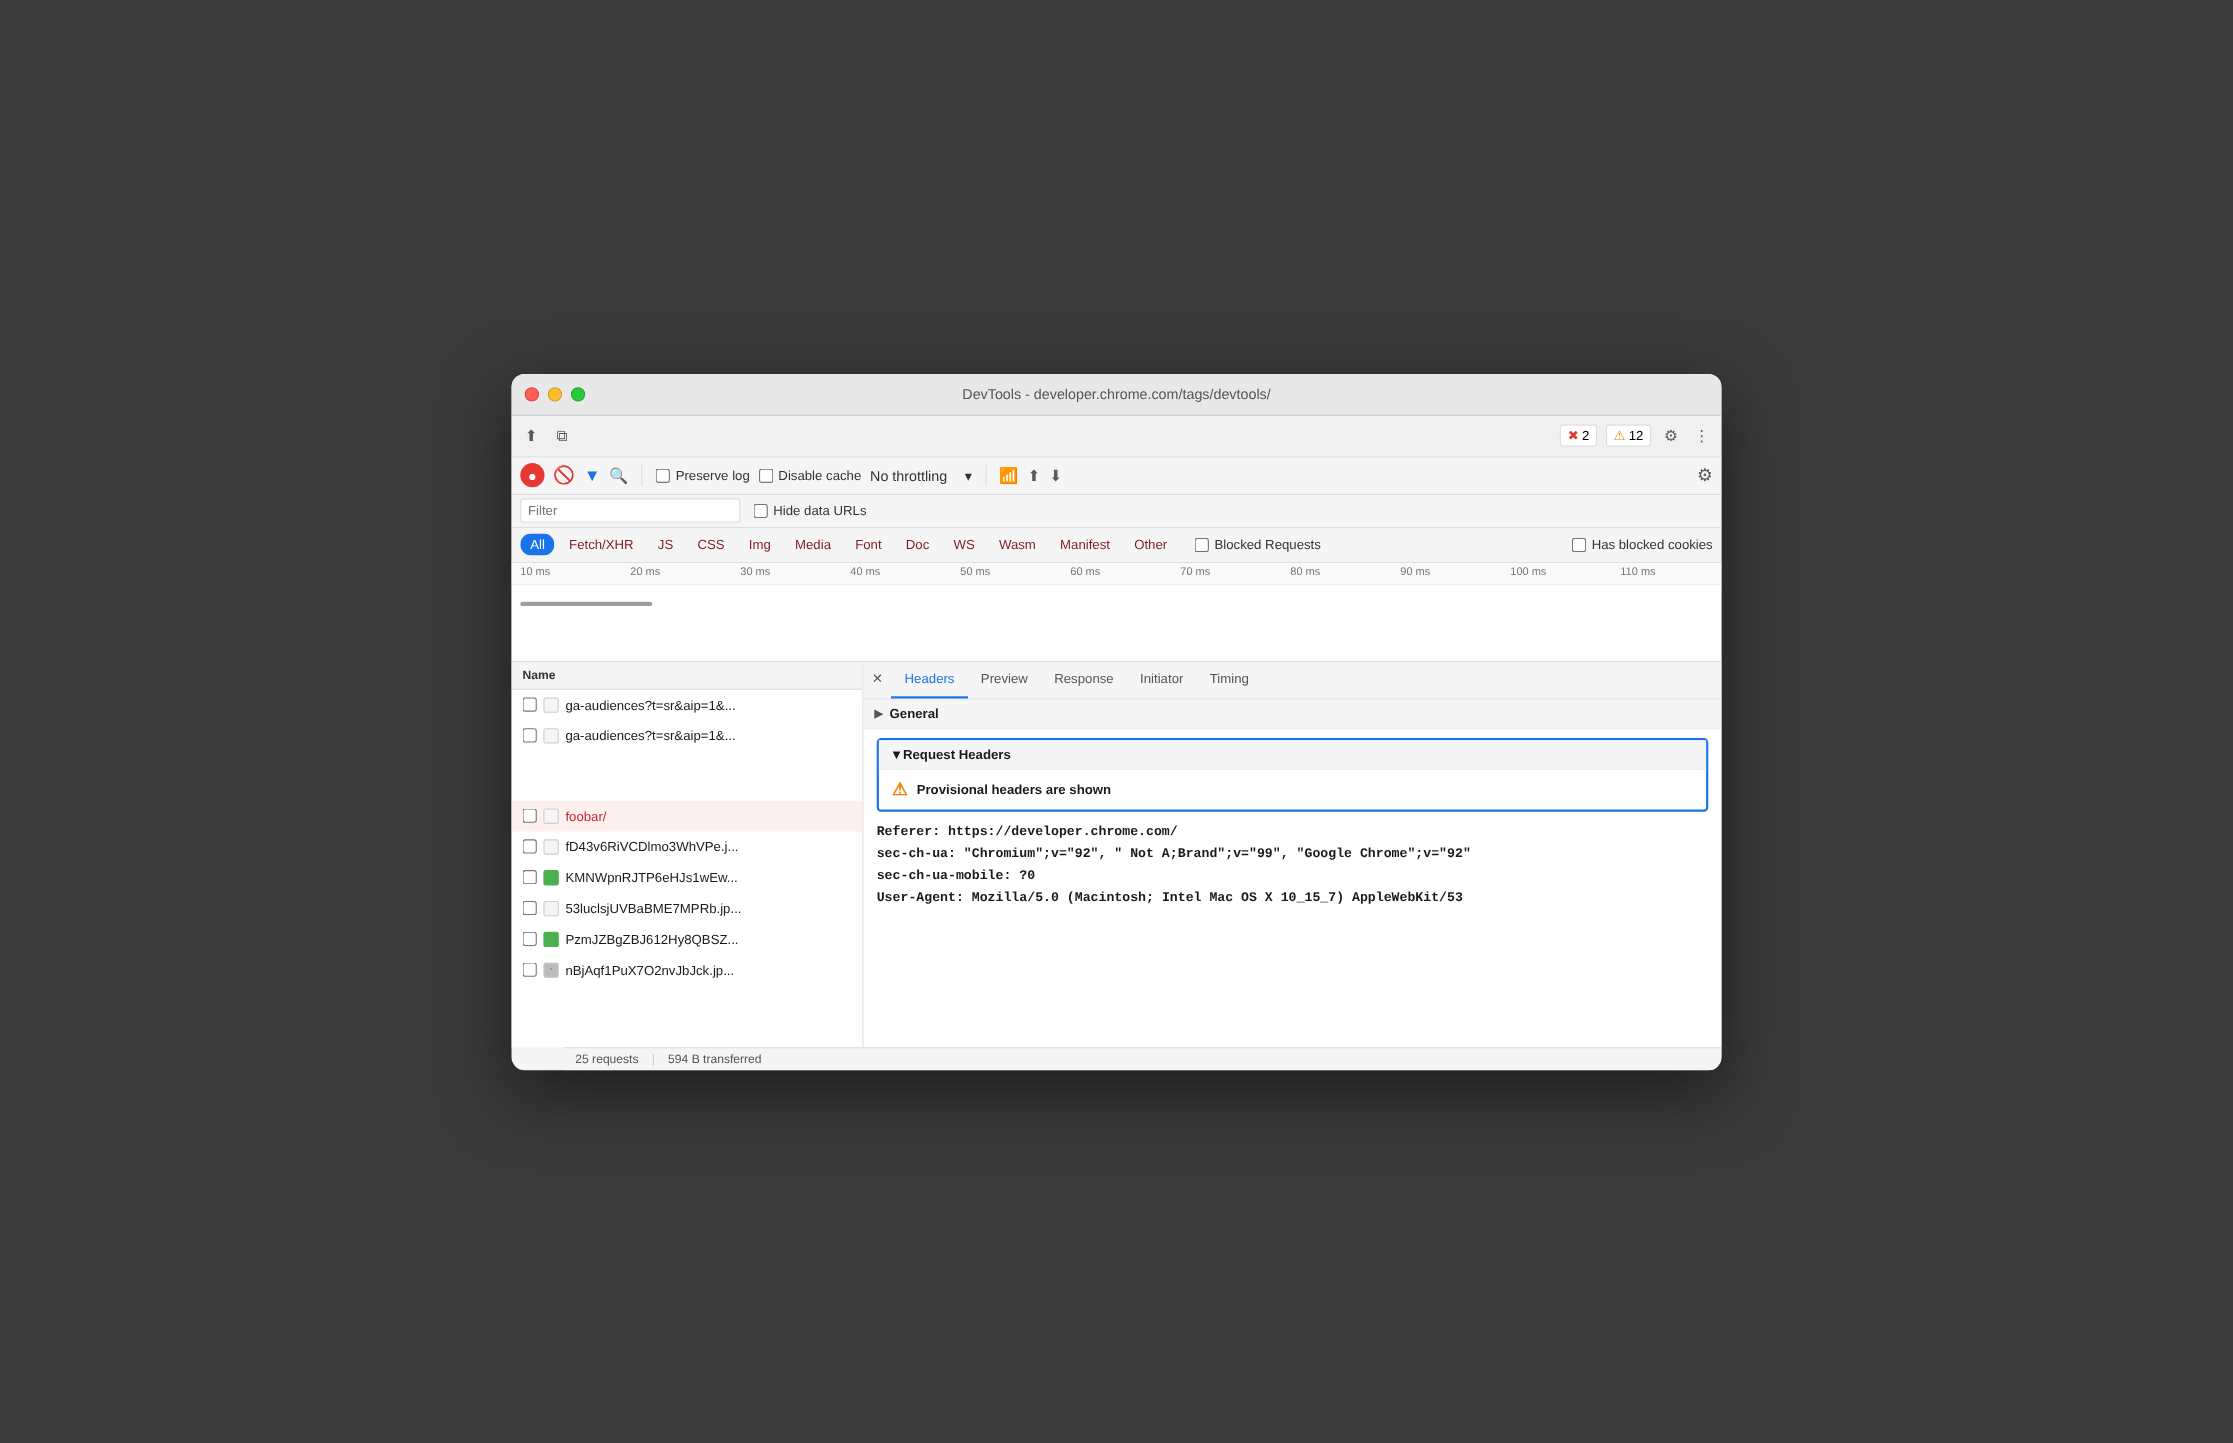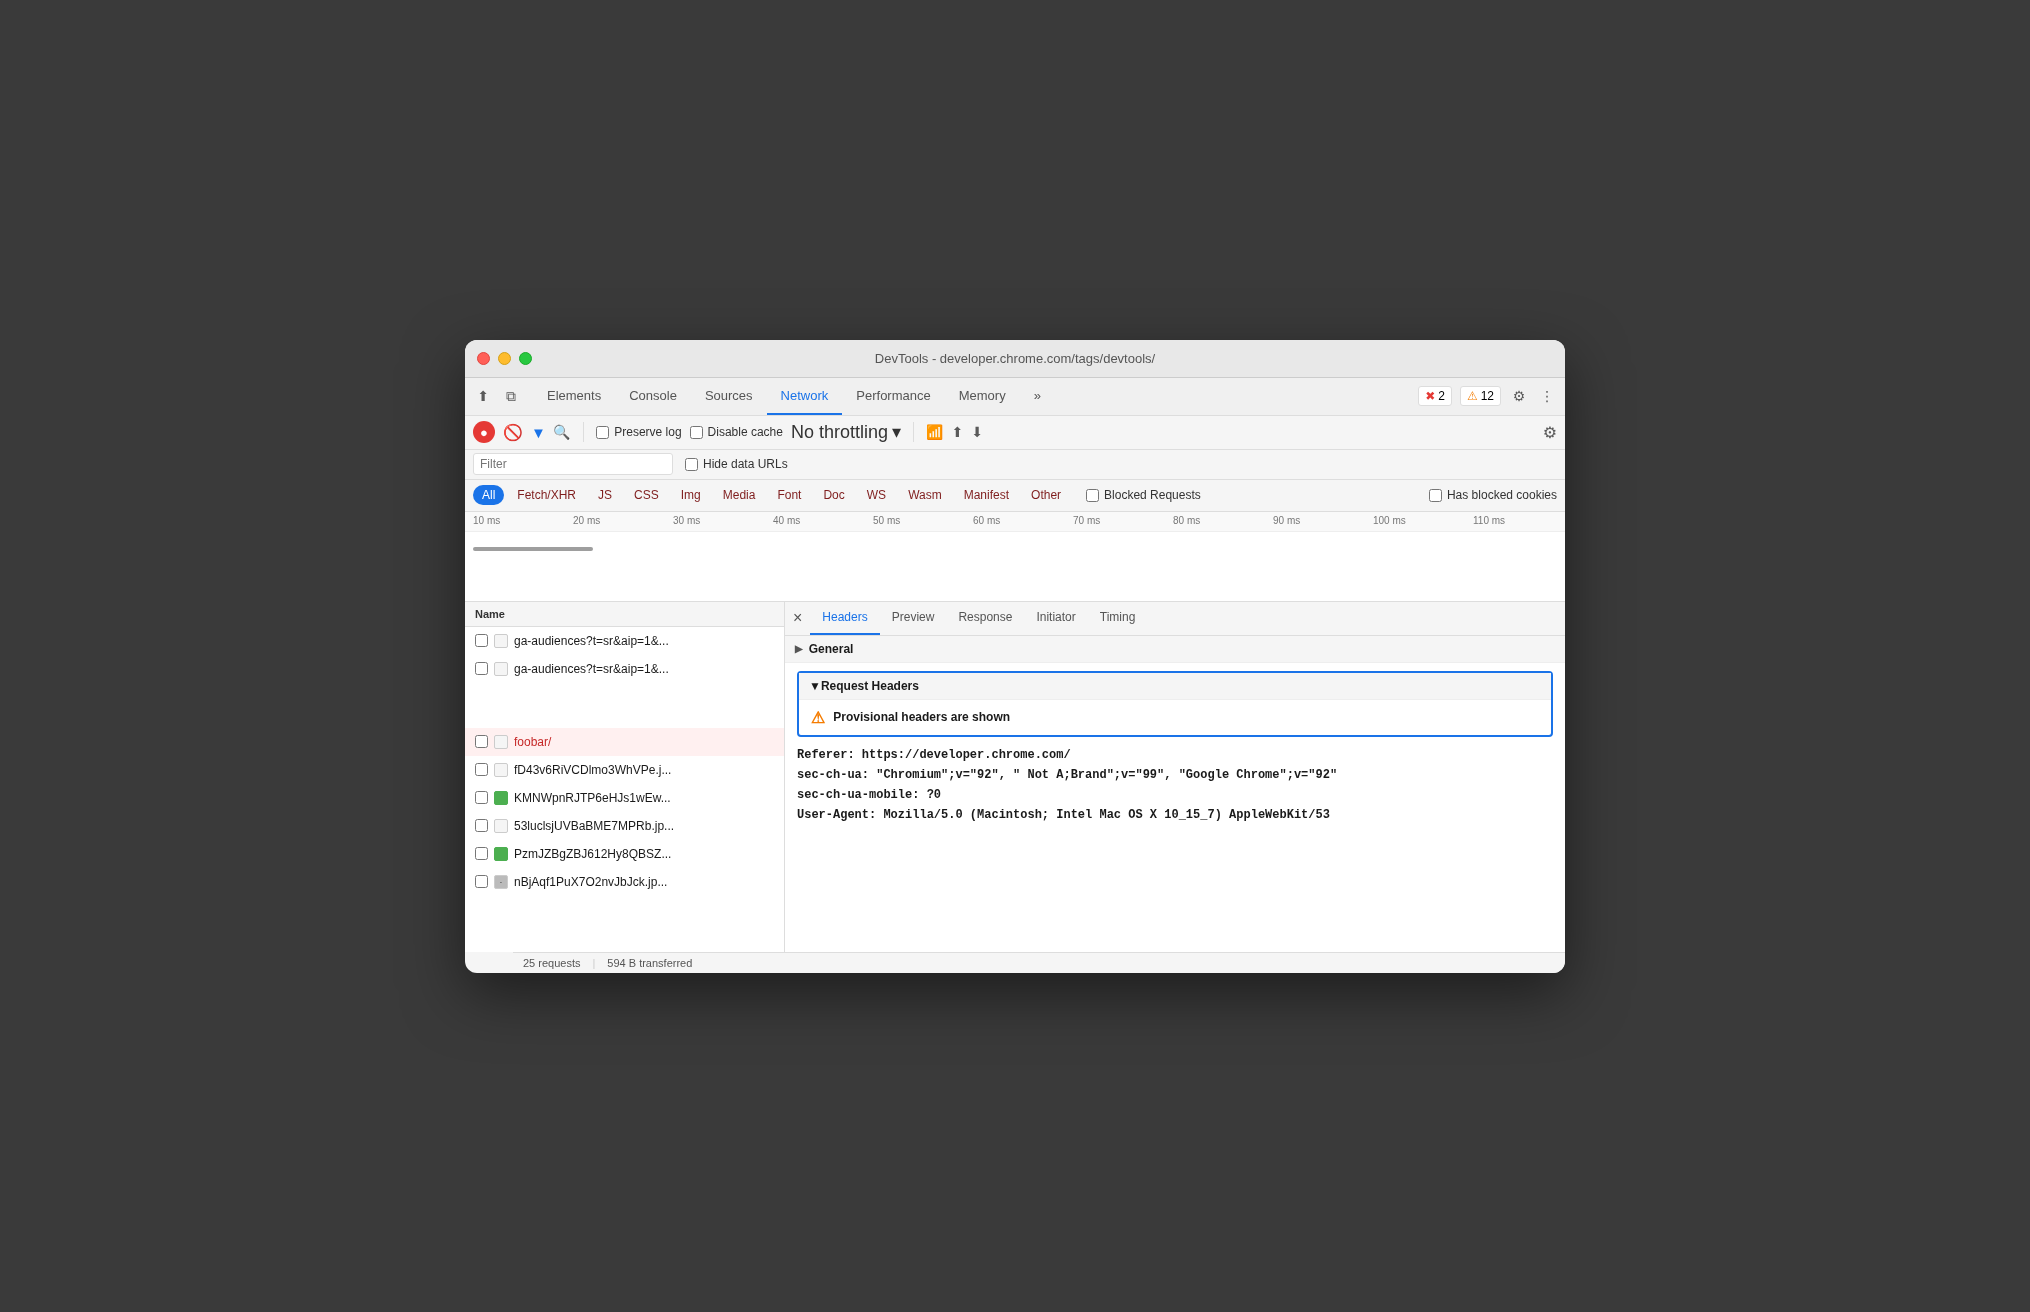--- a/index.html
+++ b/index.html
@@ -145,22 +145,22 @@
       align-items: center;
       gap: 5px;
       font-size: 12px;
       color: #333;
       cursor: pointer;
     }
     .checkbox-label input { width: 13px; height: 13px; }
     .throttle-select {
       display: flex;
       align-items: center;
-      gap: 4px;
-      font-size: 18px;
+      gap: 16px;
+      font-size: 13px;
       color: #333;
       cursor: pointer;
     }
     .separator { width: 1px; height: 20px; background: #ddd; margin: 0 4px; }
     .wifi-icon, .upload-icon, .download-icon { color: #5a5a5a; font-size: 14px; cursor: pointer; }
     .settings-icon { color: #5a5a5a; font-size: 16px; cursor: pointer; margin-left: auto; }
     
     .filter-bar {
       background: #f5f5f5;
       border-bottom: 1px solid #ddd;
@@ -454,29 +454,20 @@
       <div class="traffic-light tl-min"></div>
       <div class="traffic-light tl-max"></div>
     </div>
     <span class="title-bar-text">DevTools - developer.chrome.com/tags/devtools/</span>
   </div>
 
   <div class="devtools-tabs">
     <div class="dt-left-icons">
       <div class="dt-icon">⬆</div>
       <div class="dt-icon">⧉</div>
-    </div>
-    <div class="tab-list">
-      <div class="tab">Elements</div>
-      <div class="tab">Console</div>
-      <div class="tab">Sources</div>
-      <div class="tab active">Network</div>
-      <div class="tab">Performance</div>
-      <div class="tab">Memory</div>
-      <div class="tab">»</div>
     </div>
     <div class="dt-right-icons">
       <div class="error-badge">
         <span class="err-icon">✖</span>
         <span>2</span>
       </div>
       <div class="error-badge">
         <span class="warn-icon">⚠</span>
         <span>12</span>
       </div>

